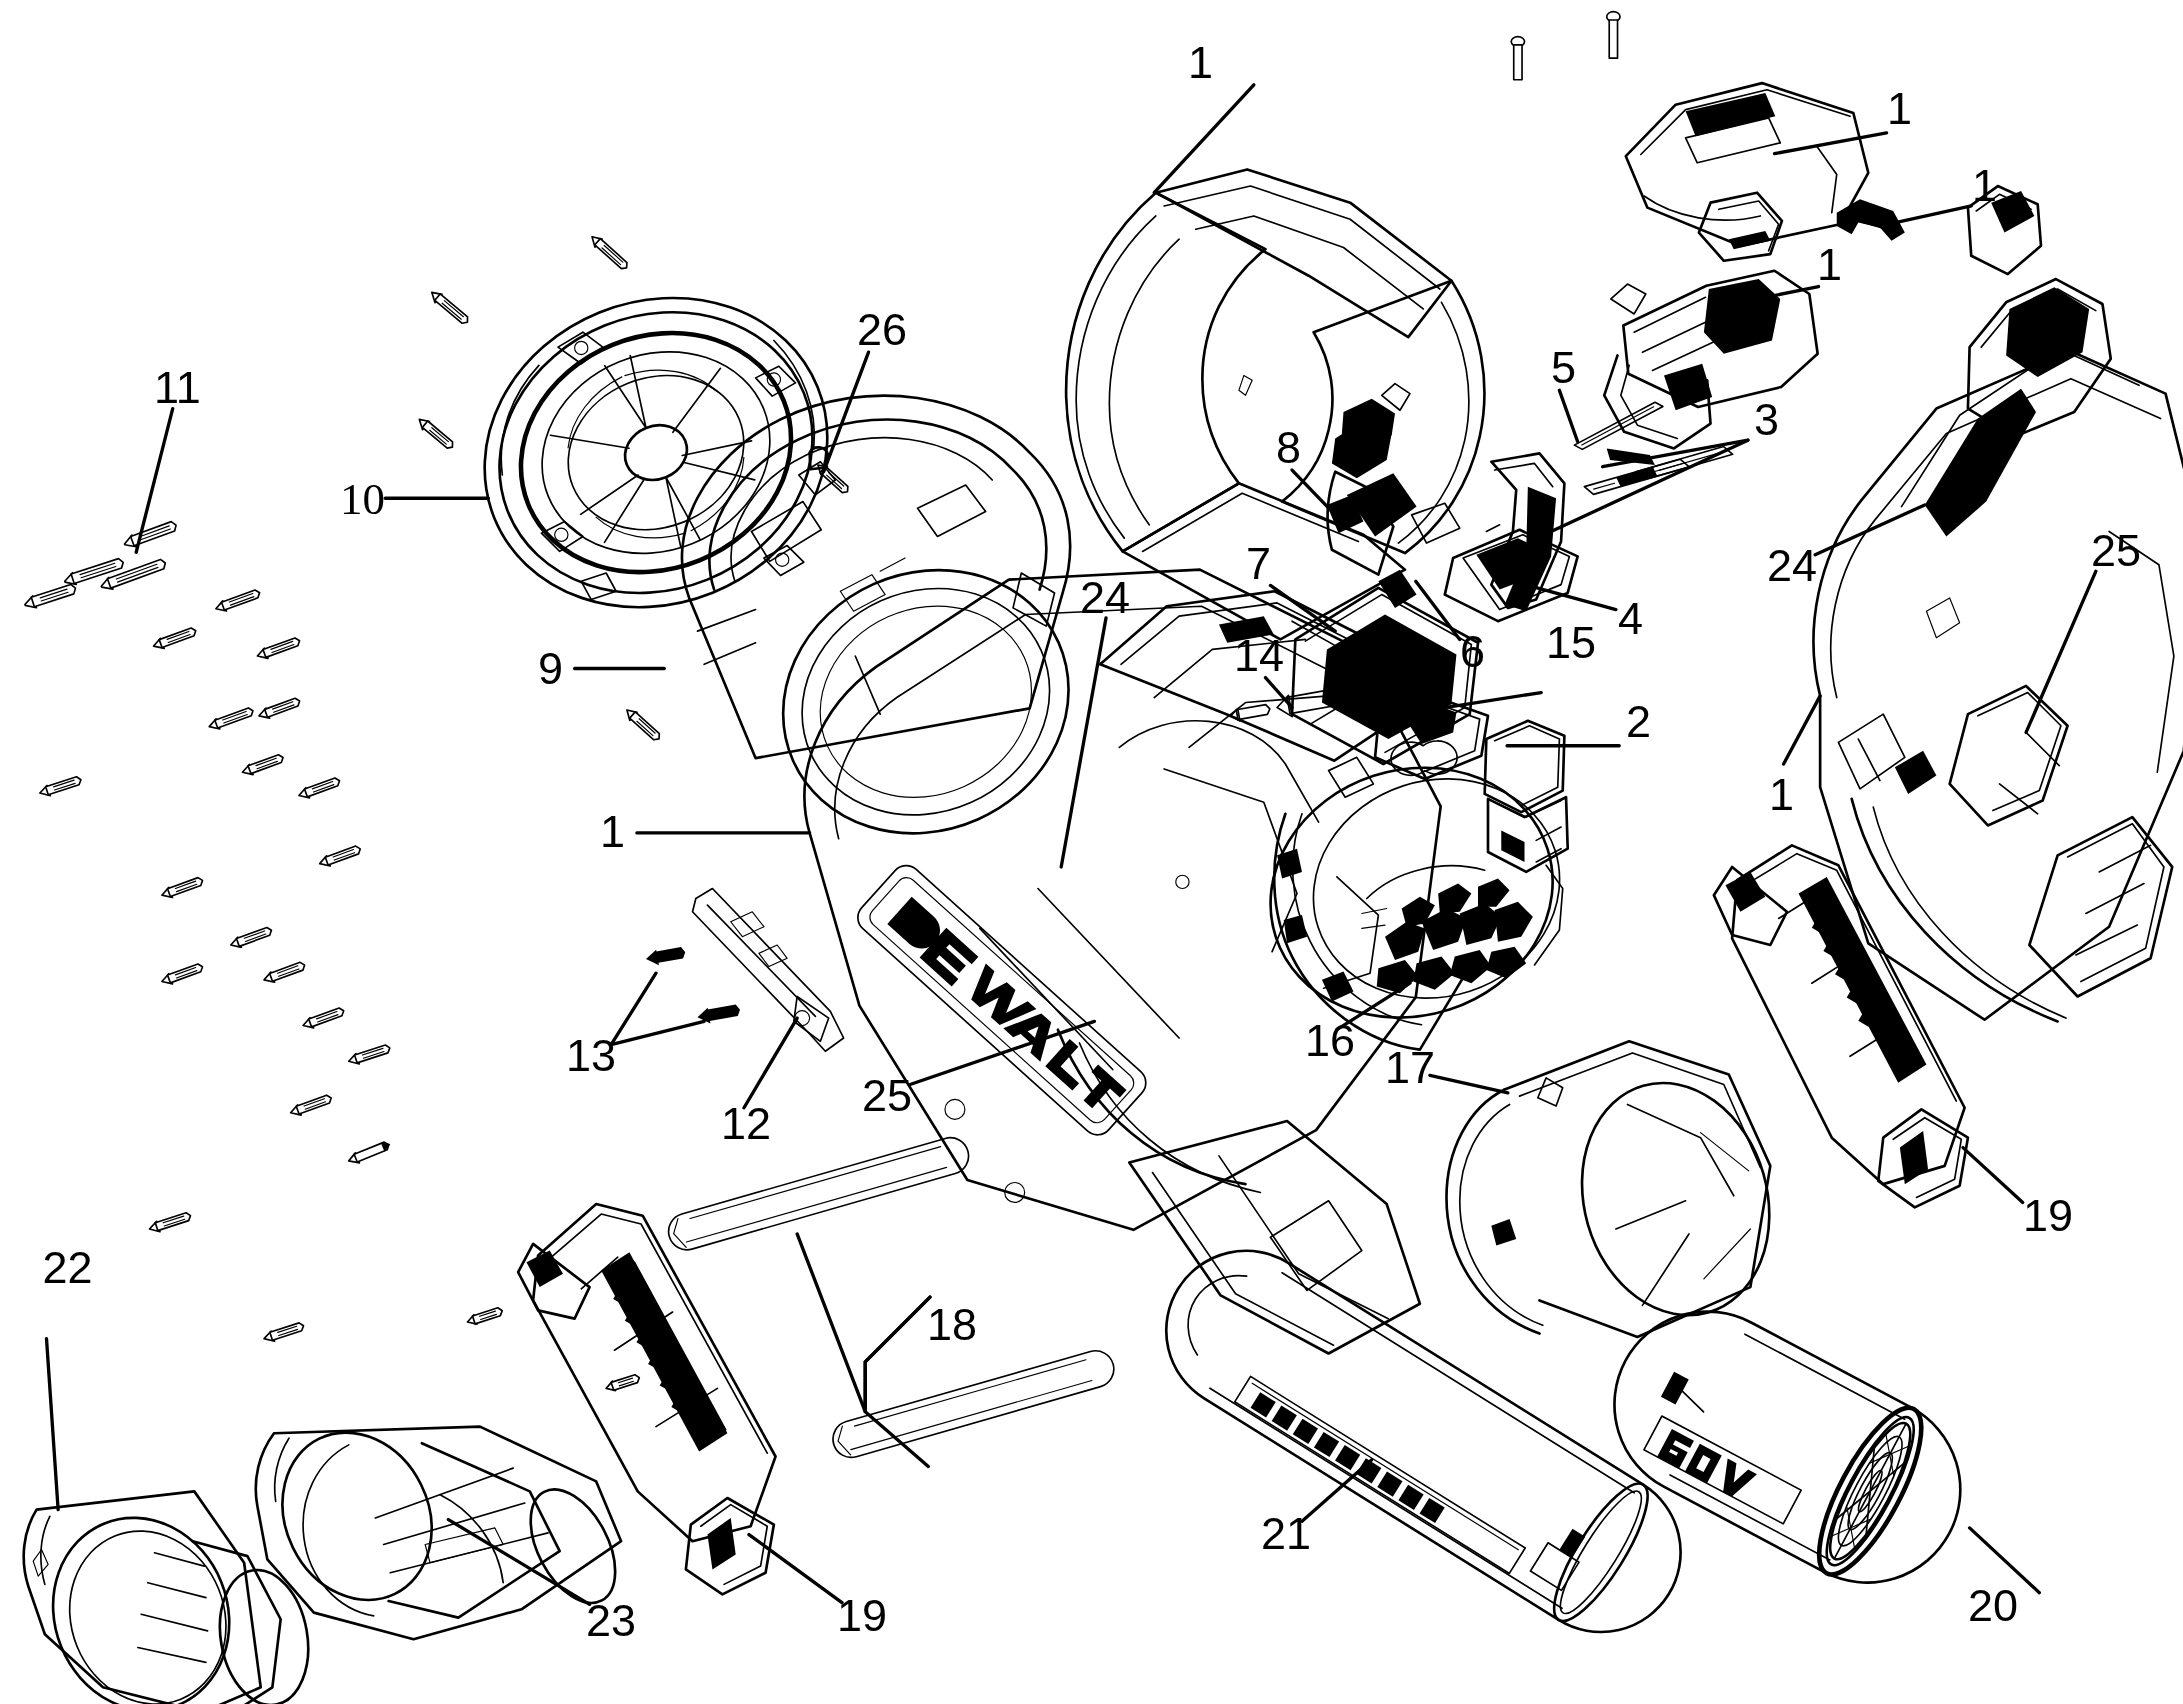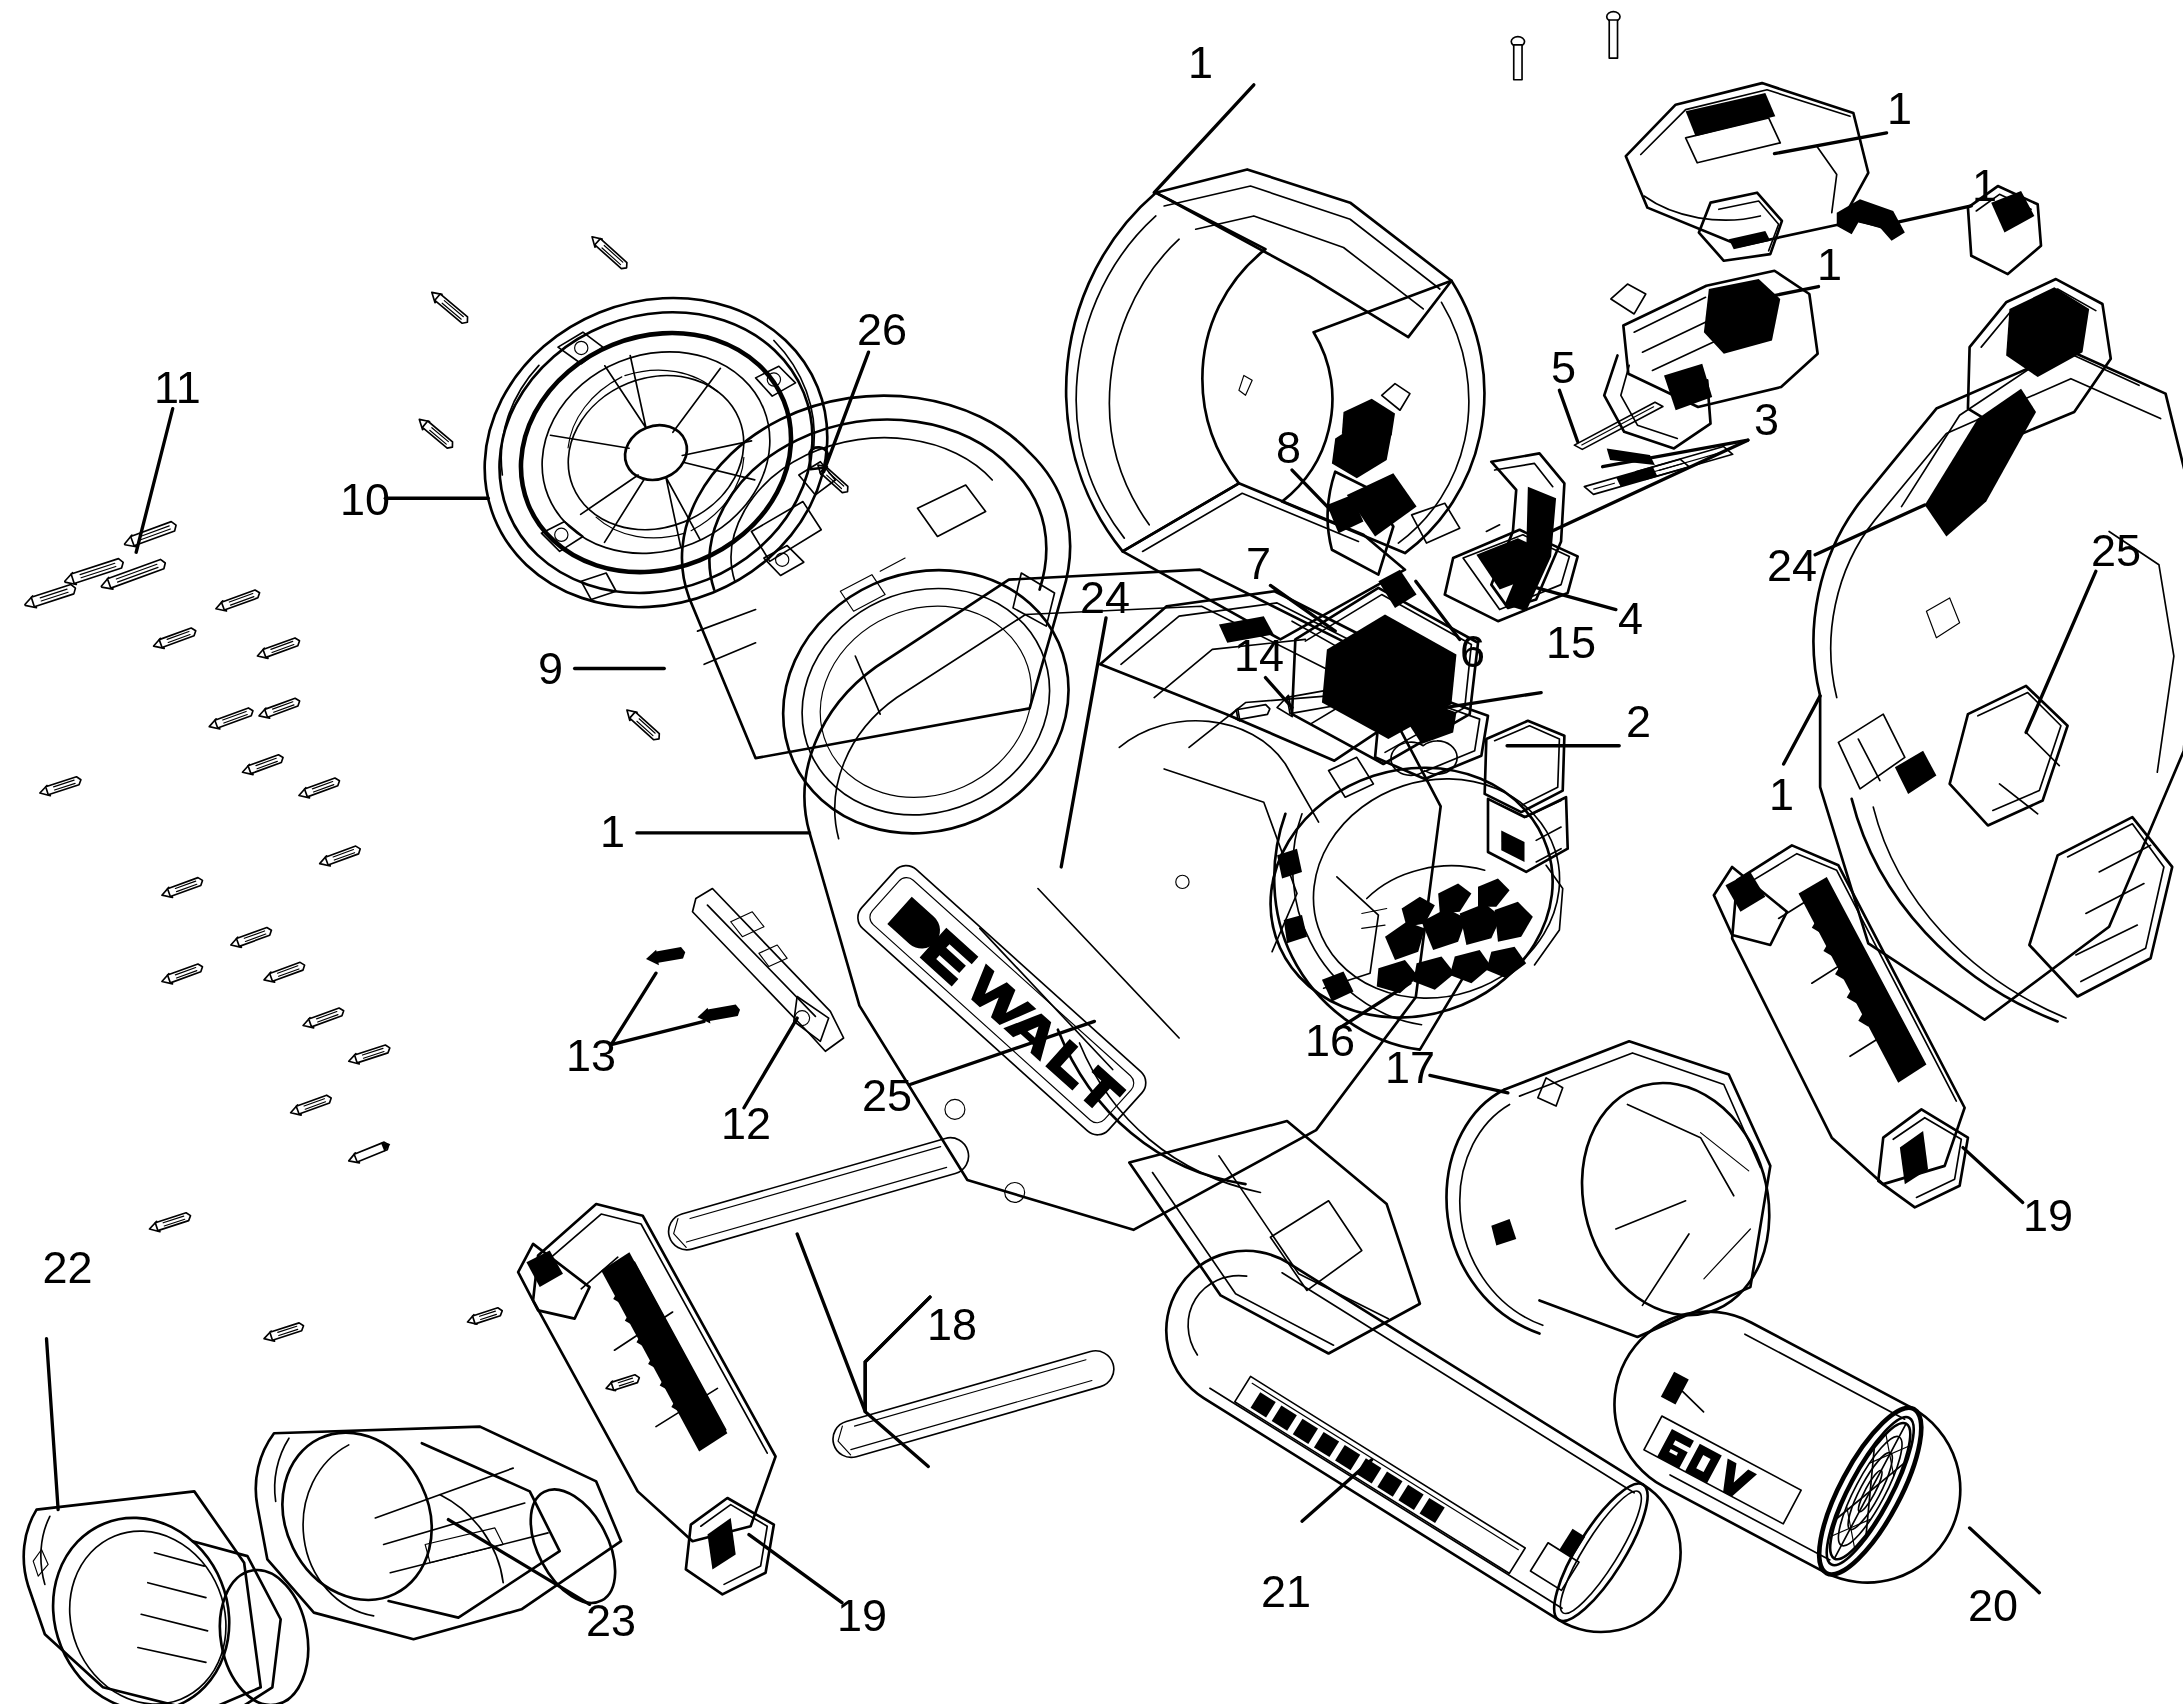--- a/index.html
+++ b/index.html
@@ -701,33 +701,33 @@
   <div class="callout-label" style="left:1769px; top:772px;">1</div>
 
   <div class="callout-label" style="left:1626px; top:699px;">2</div>
   <div class="callout-label" style="left:1754px; top:397px;">3</div>
   <div class="callout-label" style="left:1618px; top:596px;">4</div>
   <div class="callout-label" style="left:1551px; top:345px;">5</div>
   <div class="callout-label" style="left:1460px; top:629px;">6</div>
   <div class="callout-label" style="left:1246px; top:541px;">7</div>
   <div class="callout-label" style="left:1276px; top:425px;">8</div>
   <div class="callout-label" style="left:538px;  top:646px;">9</div>
-  <div class="callout-label" style="left:340px;  top:477px;">10</div>
+  <div class="callout-label" style="left:340px;  top:477px;font-family:Liberation Serif, serif;">10</div>
   <div class="callout-label" style="left:154px;  top:365px;">11</div>
   <div class="callout-label" style="left:721px;  top:1101px;">12</div>
   <div class="callout-label" style="left:566px;  top:1033px;">13</div>
   <div class="callout-label" style="left:1234px; top:633px;">14</div>
   <div class="callout-label" style="left:1546px; top:620px;">15</div>
   <div class="callout-label" style="left:1305px; top:1018px;">16</div>
   <div class="callout-label" style="left:1385px; top:1045px;">17</div>
   <div class="callout-label" style="left:927px; top:1256px;margin-top:46px;">18</div>
   <div class="callout-label" style="left:837px; top:1593px;">19</div>
   <div class="callout-label" style="left:2023px; top:1193px;">19</div>
   <div class="callout-label" style="left:1968px; top:1583px;">20</div>
-  <div class="callout-label" style="left:1261px; top:1569px;">21</div>
+  <div class="callout-label" style="left:1261px; top:1511px;">21</div>
   <div class="callout-label" style="left:21.6px;   top:1245px;margin-left:21px;">22</div>
   <div class="callout-label" style="left:586px;  top:1598px;text-align:right;">23</div>
   <div class="callout-label" style="left:1080px; top:575px;">24</div>
   <div class="callout-label" style="left:1767px; top:543px;">24</div>
   <div class="callout-label" style="left:862px; top:1073px;">25</div>
   <div class="callout-label" style="left:2091px; top:528px;">25</div>
   <div class="callout-label" style="left:857px; top:307px;">26</div>
 
 </div>
 

